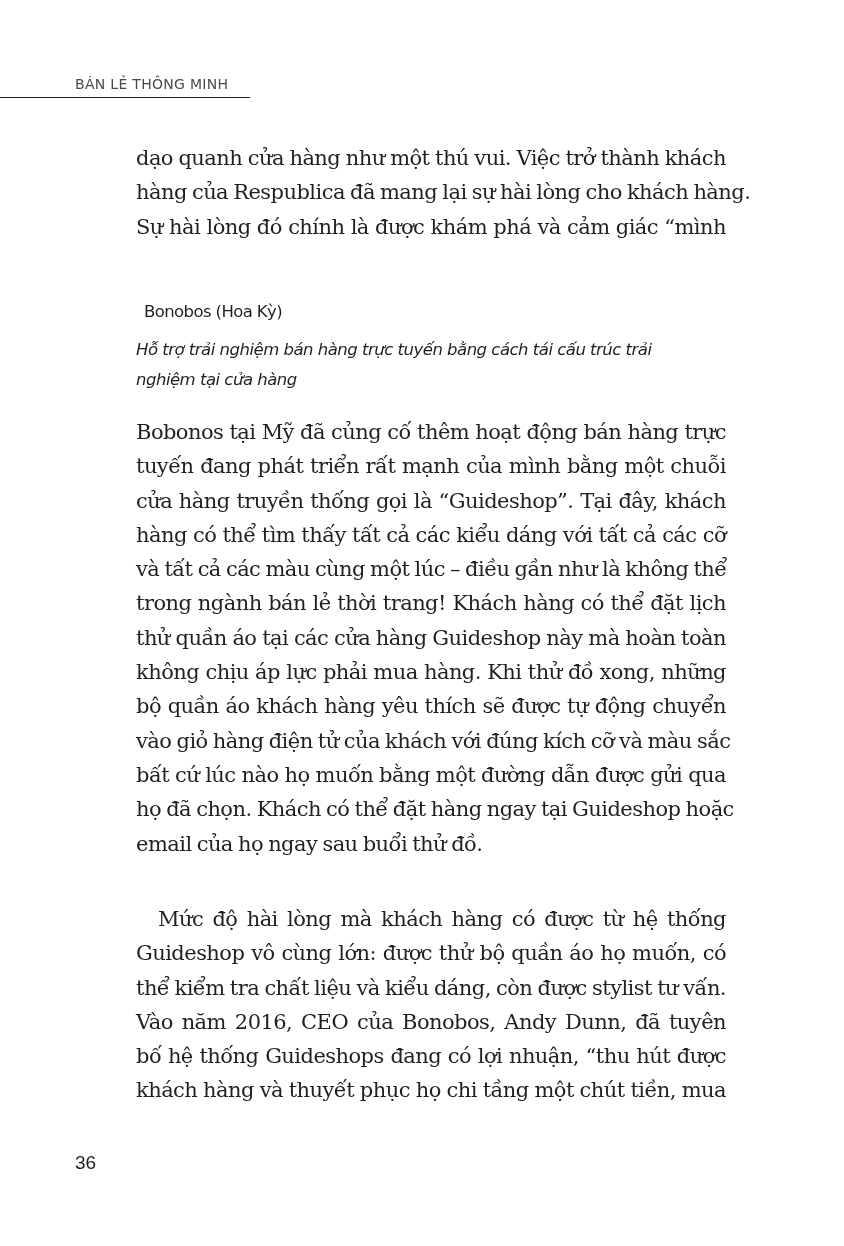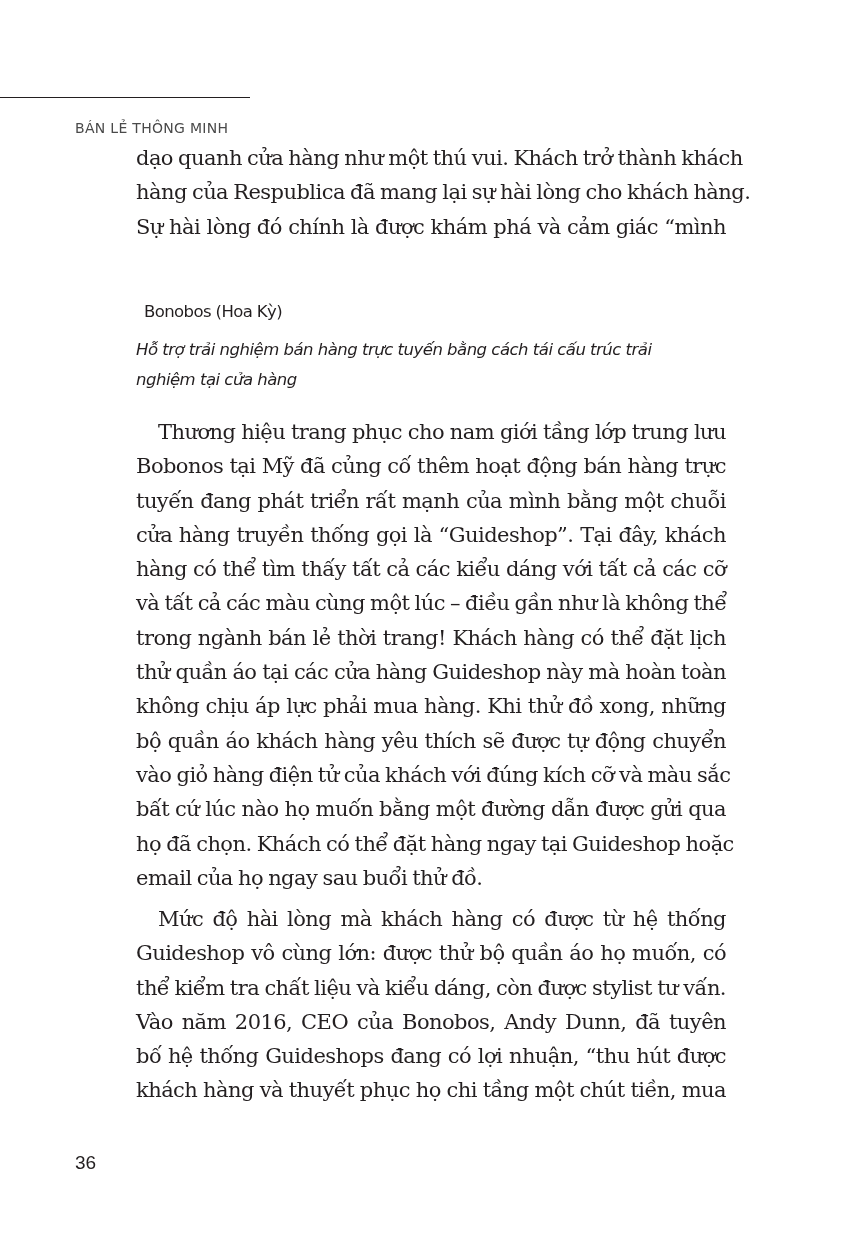--- a/index.html
+++ b/index.html
@@ -25,21 +25,20 @@
     }
     .running-header span {
       position: absolute;
       left: 75px;
       top: 4px;
       font-family: "DejaVu Sans", sans-serif;
       font-size: 14px;
       letter-spacing: 0.3px;
       color: #4a4a4a;
       white-space: nowrap;
-      margin-top: 44px;
     }
     .body-text {
       position: absolute;
       left: 136px;
       width: 590px;
       font-family: "DejaVu Serif", serif;
       font-size: 21px;
       color: #231f20;
     }
     .line {
@@ -98,34 +97,33 @@
     }
   </style>
 </head>
 <body>
 
 <div class="running-header">
   <span>BÁN LẺ THÔNG MINH</span>
 </div>
 
 <div class="body-text p1">
-  <span class="line">dạo quanh cửa hàng như một thú vui. Khách trở thành khách</span>
+  <span class="line">dạo quanh cửa hàng như một thú vui. Việc trở thành khách</span>
   <span class="line">hàng của Respublica đã mang lại sự hài lòng cho khách hàng.</span>
   <span class="line">Sự hài lòng đó chính là được khám phá và cảm giác “mình</span>
 </div>
 
 <div class="section-title">Bonobos (Hoa Kỳ)</div>
 
 <div class="section-subtitle">
   <span>Hỗ trợ trải nghiệm bán hàng trực tuyến bằng cách tái cấu trúc trải</span>
   <span>nghiệm tại cửa hàng</span>
 </div>
 
 <div class="body-text p2">
-  <span class="line indent">Thương hiệu trang phục cho nam giới tầng lớp trung lưu</span>
   <span class="line">Bobonos tại Mỹ đã củng cố thêm hoạt động bán hàng trực</span>
   <span class="line">tuyến đang phát triển rất mạnh của mình bằng một chuỗi</span>
   <span class="line">cửa hàng truyền thống gọi là “Guideshop”. Tại đây, khách</span>
   <span class="line">hàng có thể tìm thấy tất cả các kiểu dáng với tất cả các cỡ</span>
   <span class="line">và tất cả các màu cùng một lúc – điều gần như là không thể</span>
   <span class="line">trong ngành bán lẻ thời trang! Khách hàng có thể đặt lịch</span>
   <span class="line">thử quần áo tại các cửa hàng Guideshop này mà hoàn toàn</span>
   <span class="line">không chịu áp lực phải mua hàng. Khi thử đồ xong, những</span>
   <span class="line">bộ quần áo khách hàng yêu thích sẽ được tự động chuyển</span>
   <span class="line">vào giỏ hàng điện tử của khách với đúng kích cỡ và màu sắc</span>

